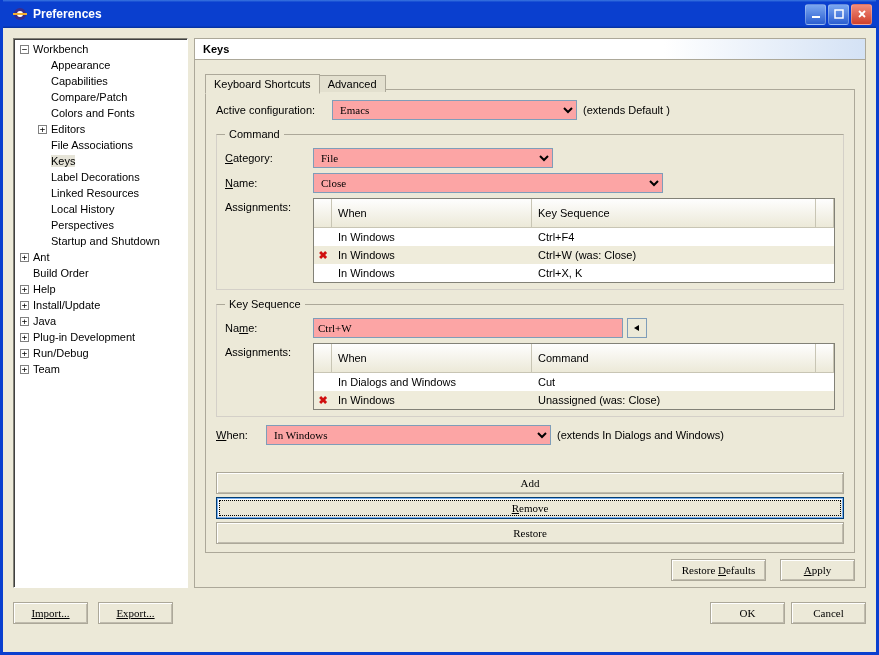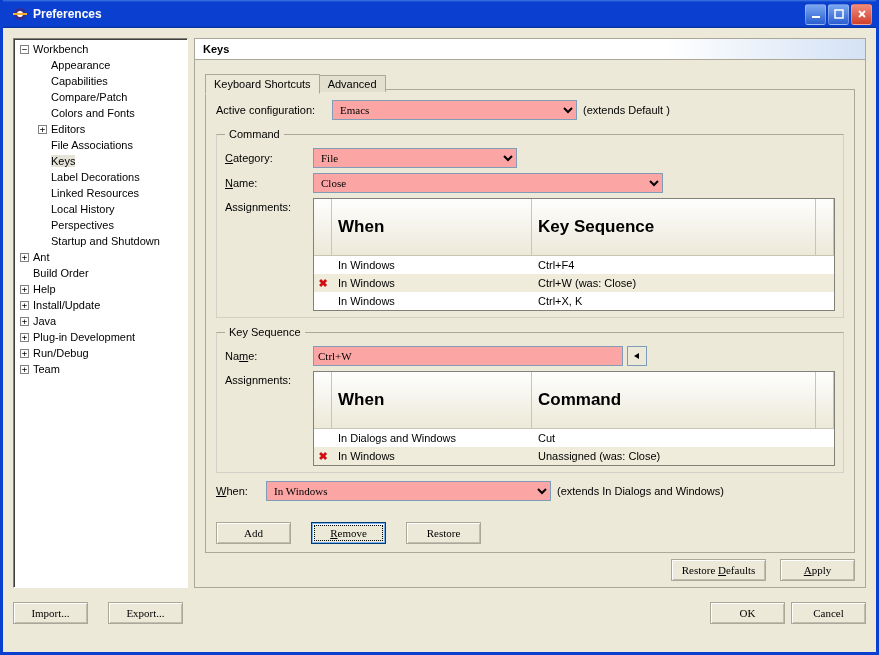--- a/index.html
+++ b/index.html
@@ -107,57 +107,57 @@
     border:1px solid #d4d0c8; border-top-color:#aca899;
     padding:8px 8px 6px 8px; margin:0;
   }
   legend { padding:0 4px; font-size:11px;}
   .field-grid { display:grid; grid-template-columns:80px 1fr; row-gap:5px; column-gap:8px; align-items:center;}
 
   .tbl {
     border:1px solid #828177; background:#fff; width:100%;
   }
   .tbl-head { display:flex; background:#ece9d8; border-bottom:1px solid #c8c5b4;}
-  .th { border-right:1px solid #c8c5b4; padding:18px 6px; font-size:17px; background:linear-gradient(#fefefe,#ece9d8);font-weight:bold; }
+  .th { border-right:1px solid #c8c5b4; padding:8px 6px; font-size:11px; background:linear-gradient(#fefefe,#ece9d8); }
   .tbl-body {}
   .tr { display:flex; height:18px; align-items:center; }
   .tr:nth-child(even){ background:#efecde; }
   .tr.sel { background:#efecdb; }
   .td { padding:0 6px; font-size:11px; overflow:hidden; white-space:nowrap; }
   .td.icon { width:18px; padding:0 2px; text-align:center;}
   .xicon { color:#d01010; font-weight:bold; font-size:11px; }
 
   .btn {
     font-family:Tahoma; font-size:11px;
     border:1px solid #aca899; background:#ece9d8;
     padding:2px 0; min-width:75px; height:22px;
     box-shadow: inset 1px 1px 0 #fff, inset -1px -1px 0 #c0bcae;
     cursor:default;
   }
   .btn.focus { outline:1px dotted #000; outline-offset:-4px; border:1px solid #003c74; box-shadow:0 0 0 1px #7bb0f0 inset, inset 2px 2px 0 #fff;}
-  .action-row { display:flex; gap:20px; }
+  .action-row { display:flex; gap:3px;flex-direction:column; }
 
   .keyseq-ctrl {
     display:flex; align-items:center;
   }
   .keyseq-ctrl input { width:310px;}
   .arrow-btn {
     width:20px;height:20px;border:1px solid #7f9db9;background:#ece9d8;
     display:inline-flex;align-items:center;justify-content:center;margin-left:4px;
     font-size:9px;
   }
 
   .bottom-buttons {
     display:flex; justify-content:flex-end; gap:14px; padding:6px 0 0 0;
   }
 
   .footer {
     display:flex; justify-content:space-between; padding:4px 10px 10px 10px;
   }
-  .footer .left { display:flex; gap:20px;}
+  .footer .left { display:flex; gap:10px;text-decoration:underline;}
   .footer .right { display:flex; gap:6px;padding-left:41px;}
 </style>
 </head>
 <body>
 
 <div class="titlebar">
   <span class="app-icon">
     <svg width="16" height="16">
         <circle cx="8" cy="8" r="6" fill="#3a2c8a"></circle>
         <circle cx="8" cy="8" r="3" fill="#fff"></circle>
@@ -289,21 +289,21 @@
           <select style="width:245px">
             <option>Emacs</option>
           </select>
           <span>(extends Default )</span>
         </div>
 
         <fieldset>
           <legend>Command</legend>
           <div class="field-grid">
             <span><u>C</u>ategory:</span>
-            <select style="width:204px"><option>File</option></select>
+            <select style="width:240px"><option>File</option></select>
             <span><u>N</u>ame:</span>
             <select style="width:350px"><option>Close</option></select>
             <span style="align-self:flex-start;padding-top:3px">Assignments:</span>
             <div class="tbl">
               <div class="tbl-head">
                 <div class="th" style="width:18px">&nbsp;</div>
                 <div class="th" style="width:200px">When</div>
                 <div class="th" style="flex:1">Key Sequence</div>
                 <div class="th" style="width:18px">&nbsp;</div>
               </div>

